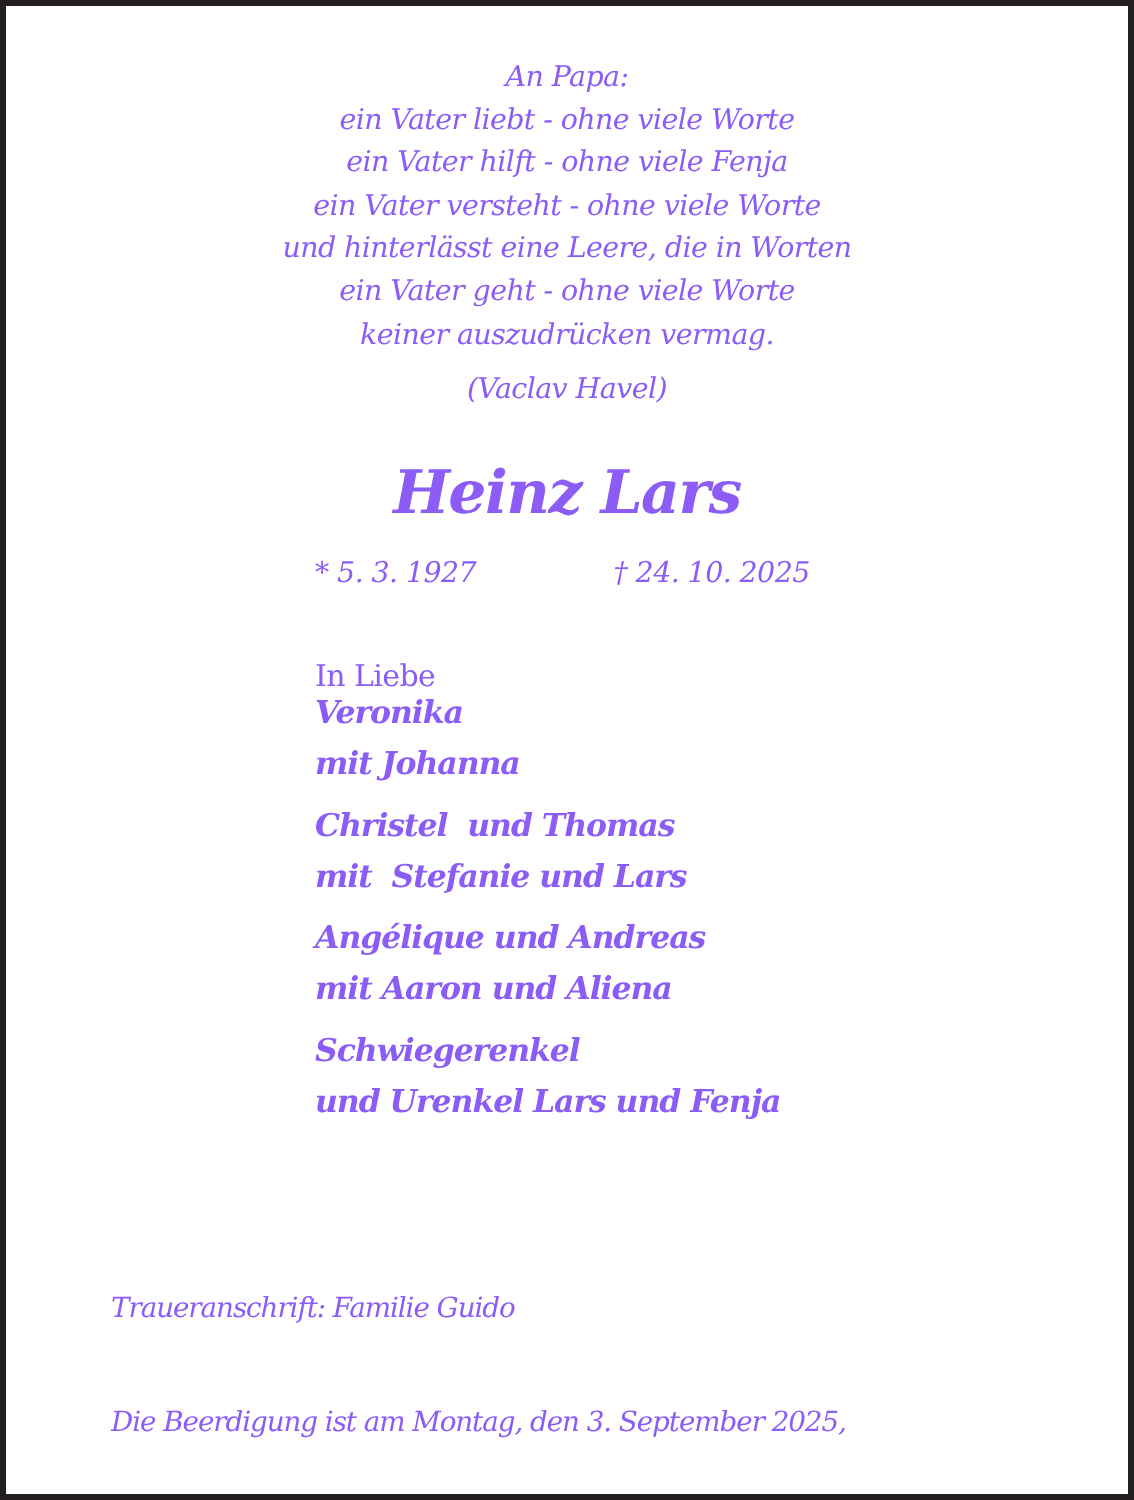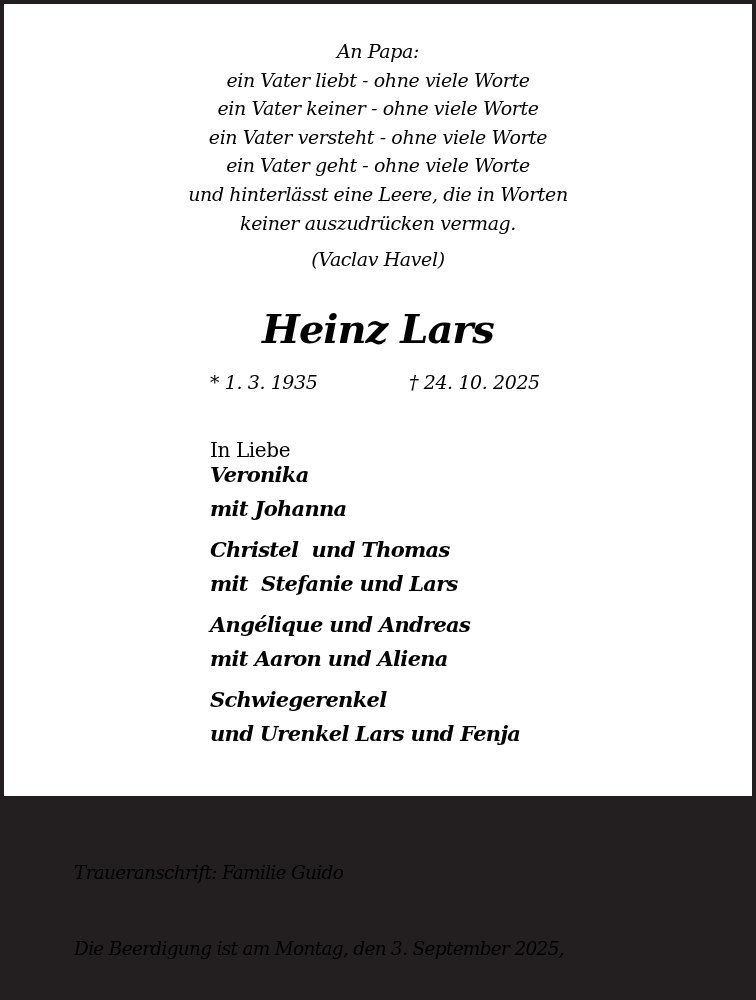--- a/index.html
+++ b/index.html
@@ -1,19 +1,19 @@
 <!DOCTYPE html>
 <html><head>
 <meta charset="utf-8">
 <style>
   html, body { margin: 0; padding: 0; background: #231f20; }
   body { width: 756px; height: 1000px; position: relative; overflow: hidden; }
   .page {
-    position: absolute; left: 4px; top: 4px; width: 748px; height: 792px;
-    background: #ffffff; color: #000000;
+    position: absolute; left: 4px; top: 4px; width: 748px; height: 992px;
+    background: #ffffff; color: #8b5cf6;
     font-family: "DejaVu Serif", "Liberation Serif", serif;
   }
   .poem {
     position: absolute; left: 0; top: 33px; width: 748px; text-align: center;
     font-style: italic; font-size: 19px; line-height: 28.6px;
     font-family: "DejaVu Serif", serif; letter-spacing: -0.4px;
   }
   .poem .line { display: block; }
   .poem .author { display: block; margin-top: 8px; }
   .name {
@@ -37,31 +37,31 @@
   .footer .line { display: block; margin-left: 25px; }
 </style>
 </head>
 <body>
 
 <div class="page">
 
   <div class="poem">
     <span class="line">An Papa:</span>
     <span class="line">ein Vater liebt - ohne viele Worte</span>
-    <span class="line">ein Vater keiner - ohne viele Worte</span>
+    <span class="line">ein Vater hilft - ohne viele Fenja</span>
     <span class="line">ein Vater versteht - ohne viele Worte</span>
+    <span class="line">und hinterlässt eine Leere, die in Worten</span>
     <span class="line">ein Vater geht - ohne viele Worte</span>
-    <span class="line">und hinterlässt eine Leere, die in Worten</span>
     <span class="line">keiner auszudrücken vermag.</span>
     <span class="author">(Vaclav Havel)</span>
   </div>
 
   <div class="name">Heinz Lars</div>
 
-  <div class="dates born">* 1. 3. 1935</div>
+  <div class="dates born">* 5. 3. 1927</div>
   <div class="dates died">† 24. 10. 2025</div>
 
   <div class="inliebe">In Liebe</div>
 
   <div class="family">
     <div class="group">
       <span class="line">Veronika</span>
       <span class="line">mit Johanna</span>
     </div>
     <div class="group">

